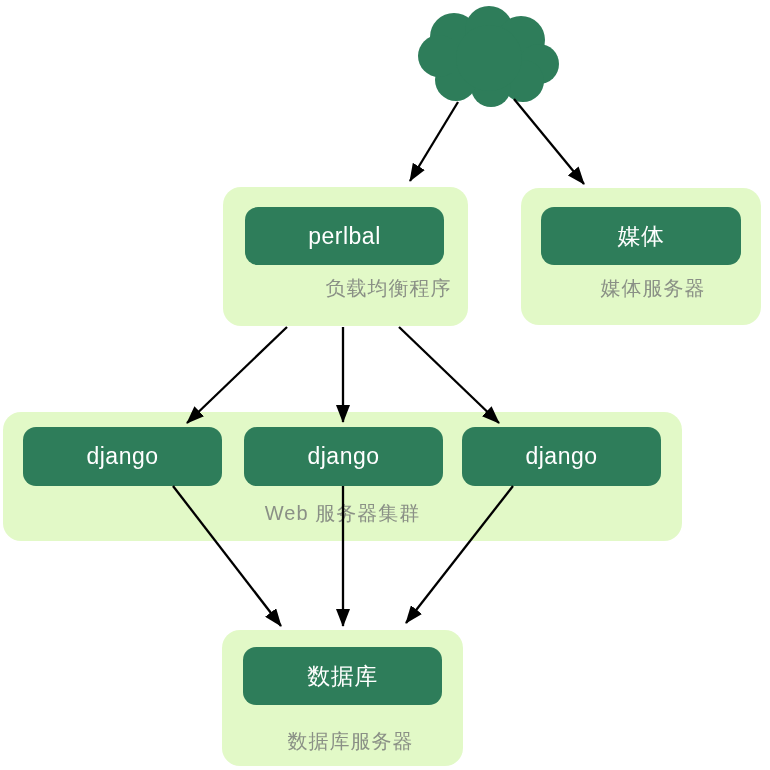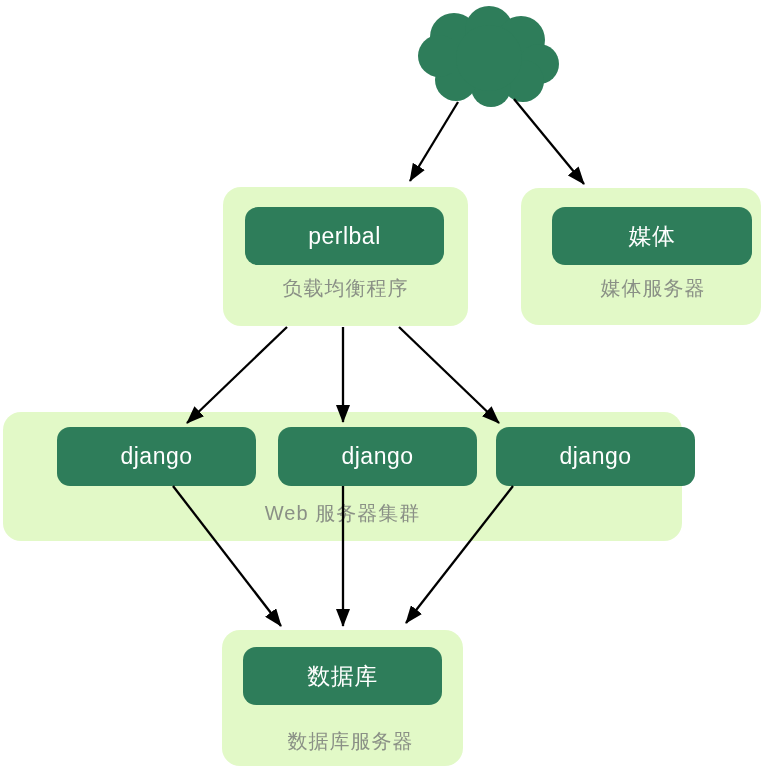--- a/index.html
+++ b/index.html
@@ -46,28 +46,28 @@
     position: absolute;
     width: 100%;
     text-align: center;
     color: #8a9086;
     font-size: 20px;
     letter-spacing: 1px;
   }
   
   .g-lb   { left: 223px; top: 187px; width: 245px; height: 139px; }
   .g-lb .node { left: 22px; top: 20px; width: 199px; height: 58px; }
-  .g-lb .caption { top: 88px; }
+  .g-lb .caption { top: 88px; padding-left: 43px; }
   
   .g-media { left: 521px; top: 188px; width: 240px; height: 137px; }
-  .g-media .node { left: 20px; top: 19px; width: 200px; height: 58px; margin-left: 11px; }
+  .g-media .node { left: 20px; top: 19px; width: 200px; height: 58px; }
   .g-media .caption { top: 87px; margin-left: 12px; }
   
   .g-web  { left: 3px; top: 412px; width: 679px; height: 129px; }
-  .g-web .node { top: 15px; width: 199px; height: 59px; margin-left: 34px; }
+  .g-web .node { top: 15px; width: 199px; height: 59px; }
   .g-web .n1 { left: 20px; }
   .g-web .n2 { left: 241px; }
   .g-web .n3 { left: 459px; }
   .g-web .caption { top: 88px; }
   
   .g-db   { left: 222px; top: 630px; width: 241px; height: 136px; }
   .g-db .node { left: 21px; top: 17px; width: 199px; height: 58px; align-items: center; }
   .g-db .caption { top: 98px; padding-left: 8px; }
 </style>
 </head>

